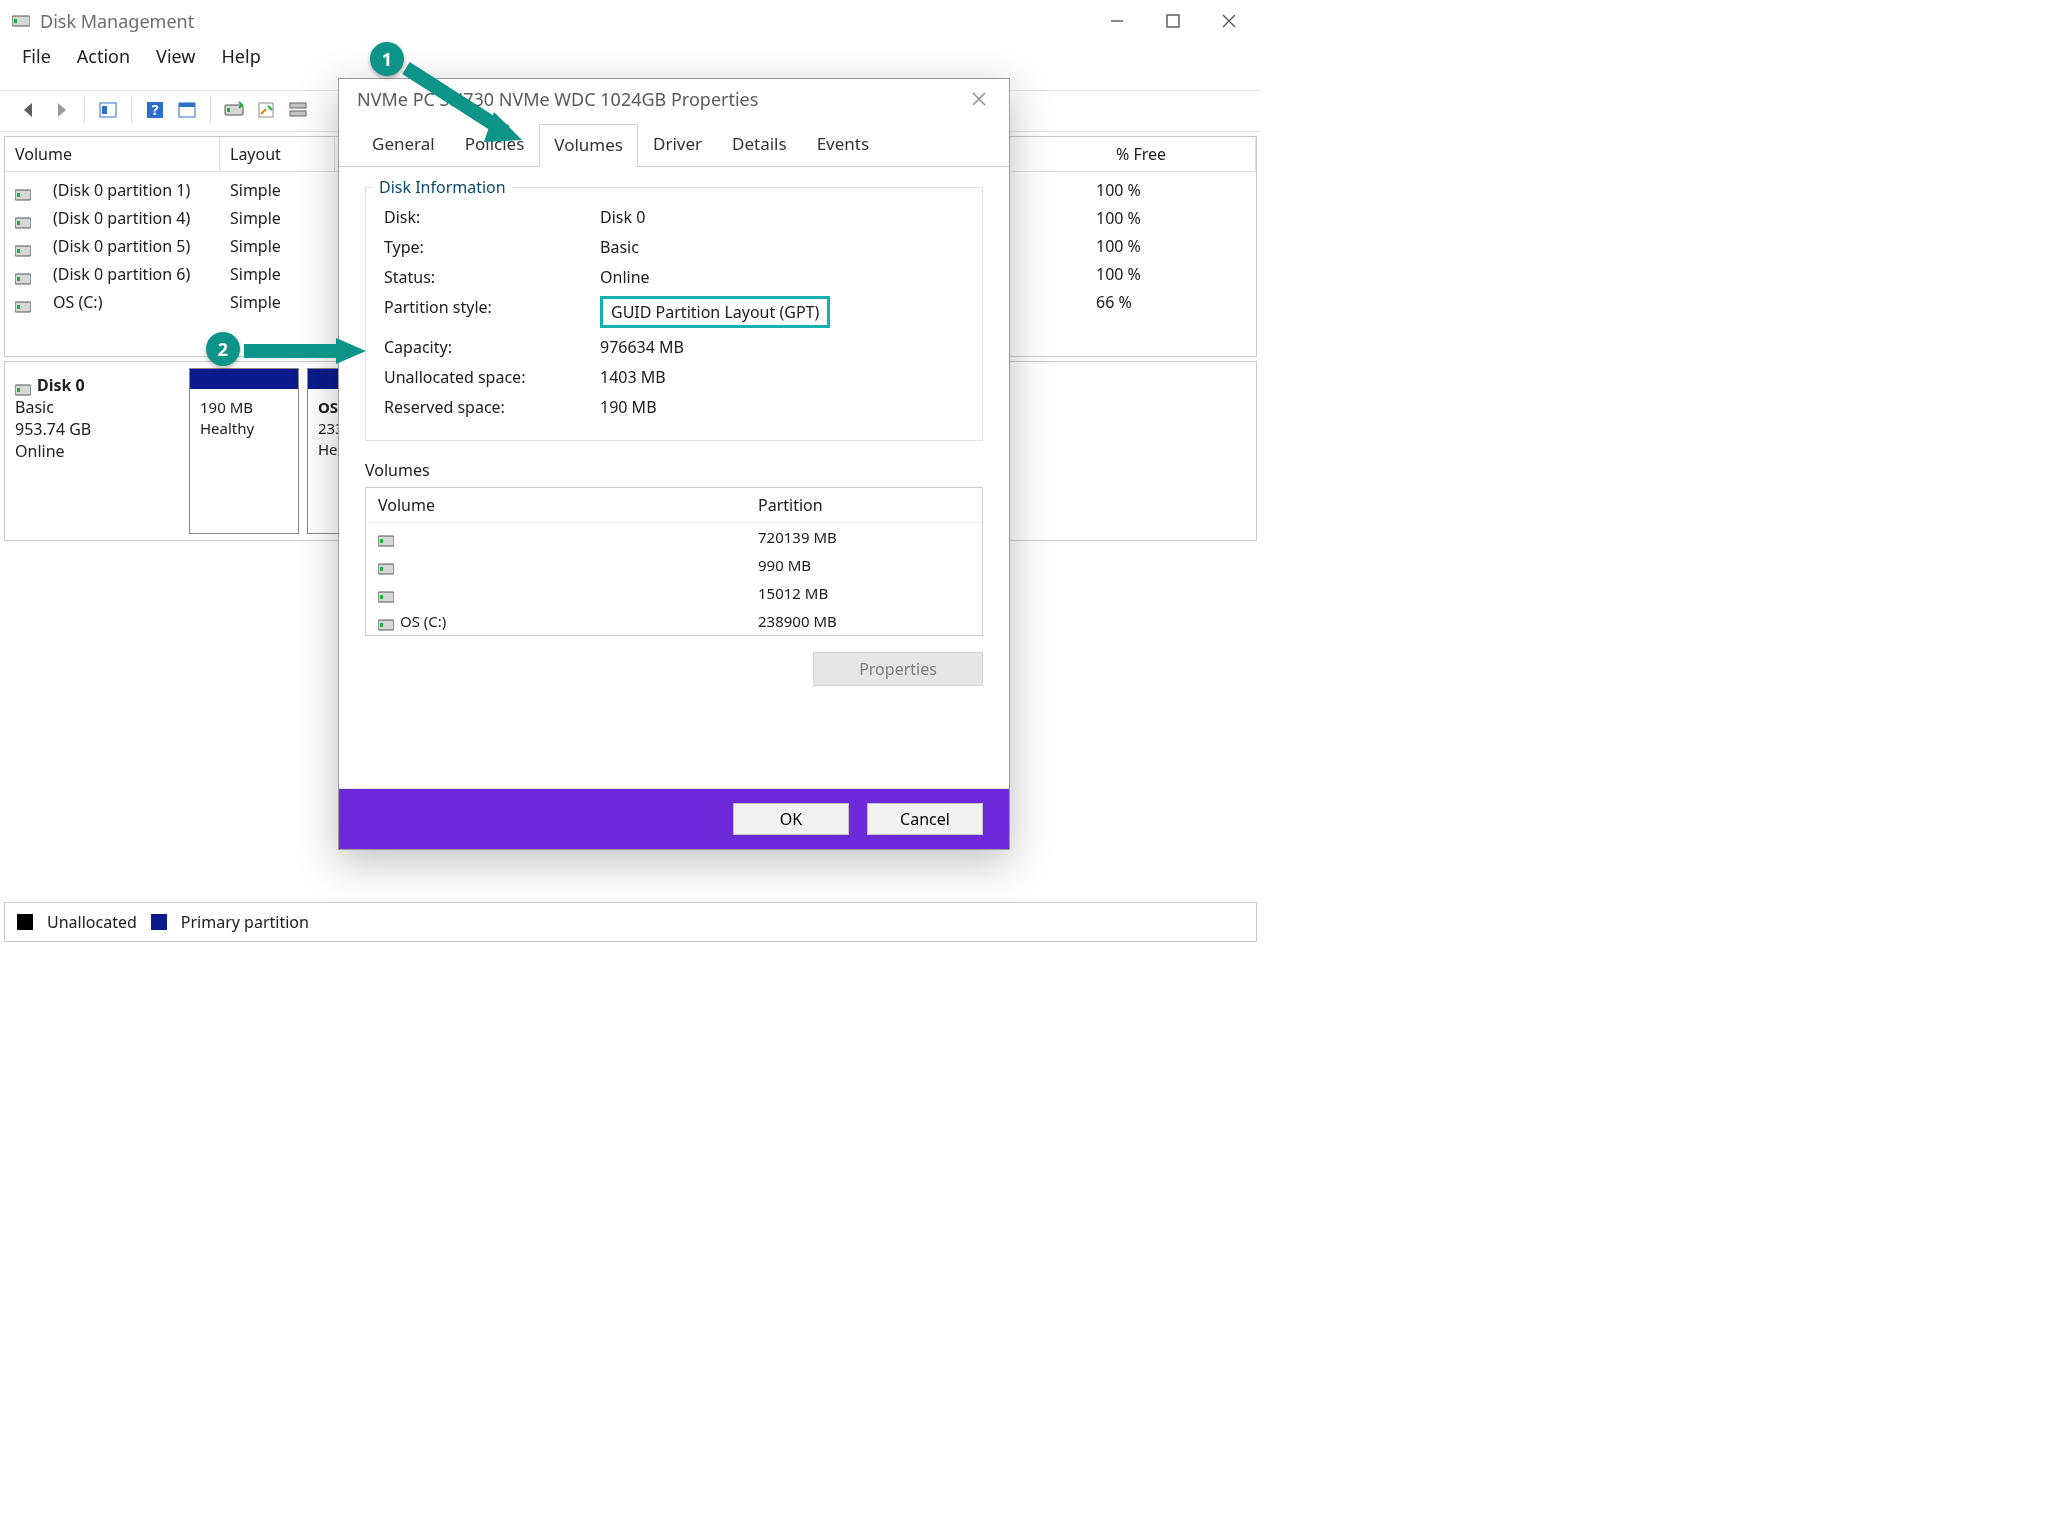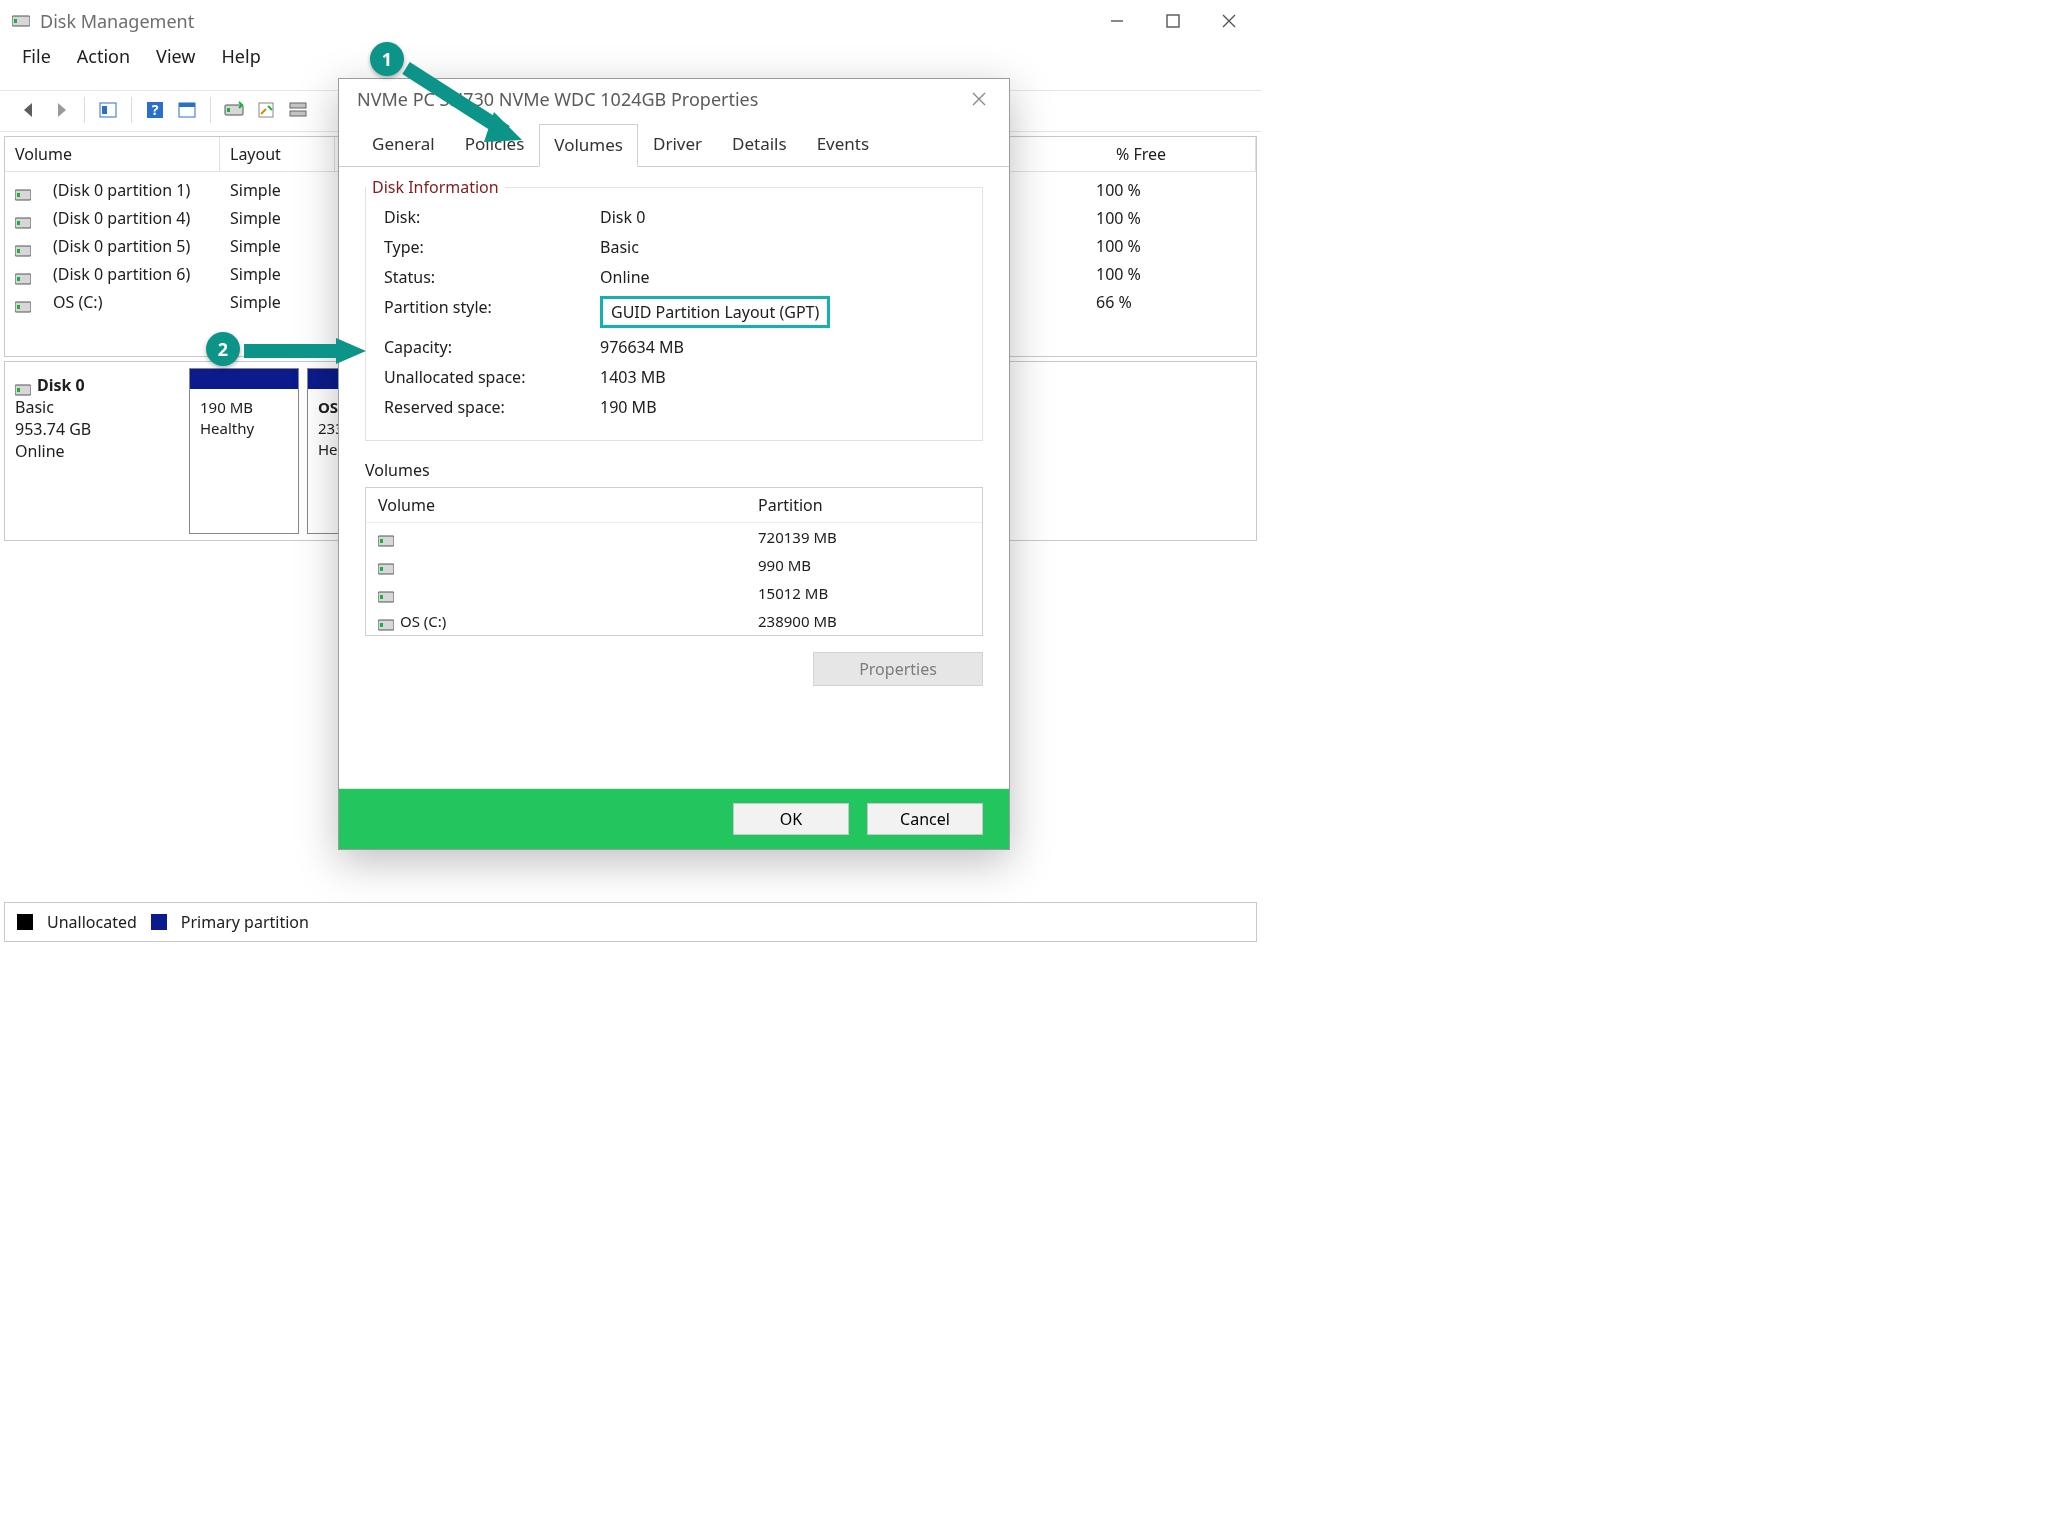--- a/index.html
+++ b/index.html
@@ -55,32 +55,32 @@
   .dialog { position:absolute; top:78px; left:338px; width:672px; height:772px;
             background:#fff; border:1px solid #9b9b9b; box-shadow:0 12px 40px rgba(0,0,0,.25); }
   .dlg-title { display:flex; align-items:center; height:40px; padding:0 12px 0 18px;
                color:#5b5b5b; font-size:18px; }
   .dlg-close { margin-left:auto; width:36px; height:28px; display:flex; align-items:center; justify-content:center; color:#777; }
   .tabs { display:flex; padding:0 18px; margin-top:4px; font-size:17px; }
   .tab { padding:8px 14px 10px; border:1px solid transparent; color:#333; }
   .tab.active { border:1px solid #cfcfcf; border-bottom-color:#fff; background:#fff; position:relative; top:1px; }
   .tab-body { border-top:1px solid #cfcfcf; margin-top:0; padding:14px 26px; }
   .group { border:1px solid #e2e2e2; padding:14px 18px 18px; position:relative; margin-top:6px; }
-  .group-title { position:absolute; top:-12px; left:0; background:#fff; padding:0 6px; font-size:16px; color:#7f1d1d; }
+  .group-title { position:absolute; top:-12px; left:7px; background:#fff; padding:0 6px; font-size:16px; color:#0c4a6e; }
   .kv { display:flex; padding:4px 0; font-size:16px;gap:16px; }
   .kv .k { width:200px; }
   .kv .v { }
   .hl { border:3px solid #15b0b0; padding:2px 8px; display:inline-block; }
   .vol-sub { margin-top:18px; }
   .vol-tbl { border:1px solid #cfcfcf; margin-top:6px; }
   .vt-head { display:flex; padding:6px 12px; border-bottom:1px solid #eee; font-size:16px; }
   .vt-head .a { width:380px; } .vt-row { display:flex; padding:4px 12px; font-size:15px; align-items:center; }
   .vt-row .a { width:380px; display:flex; align-items:center; gap:6px; }
   .dlg-btns { display:flex; gap:18px; justify-content:flex-end; padding:14px 26px; border-top:1px solid #e6e6e6;
-              position:absolute; bottom:0; left:0; right:0; background:#22c55e;margin-top:8px; }
+              position:absolute; bottom:0; left:0; right:0; background:#6d28d9;margin-top:8px; }
   .dlg-btns button { width:116px; height:32px; border:1px solid #c6c6c6; background:#f2f2f2; font-size:16px; }
   .props-btn-row { display:flex; justify-content:flex-end; margin-top:16px; }
   .props-btn-row button { width:170px; height:34px; background:#e6e6e6; border:1px solid #d4d4d4; color:#7c7c7c; font-size:16px; }
 
   
   .callout { position:absolute; width:34px; height:34px; border-radius:50%; background:#0d9488;
              color:#fff; font-weight:700; display:flex; align-items:center; justify-content:center; font-size:18px;
              box-shadow:0 2px 4px rgba(0,0,0,.3); }
   .arrow { position:absolute; pointer-events:none; }
 

